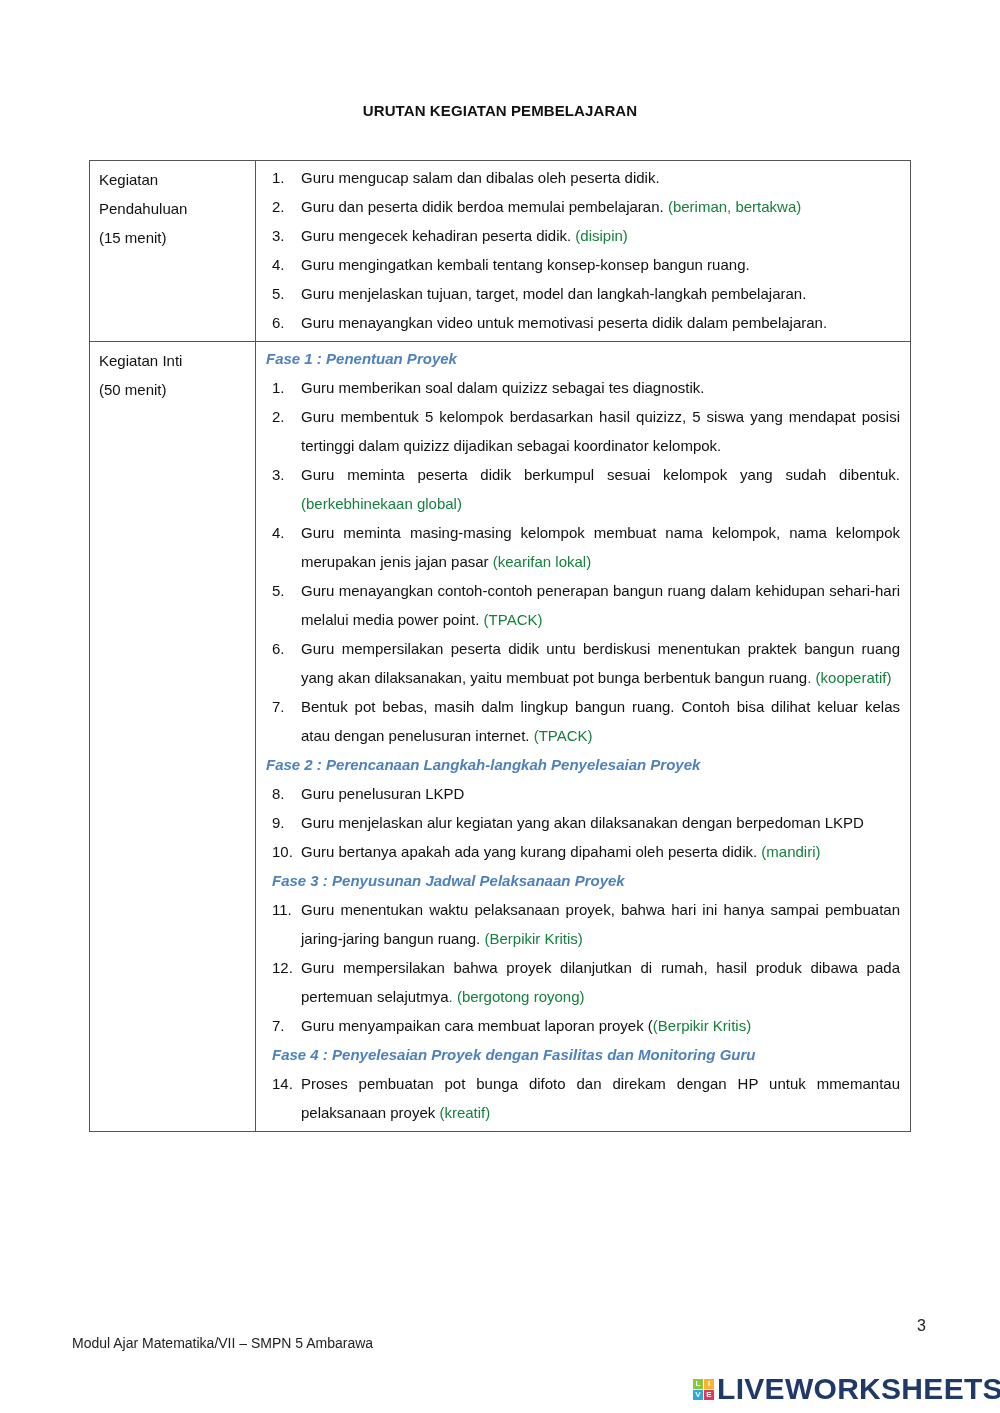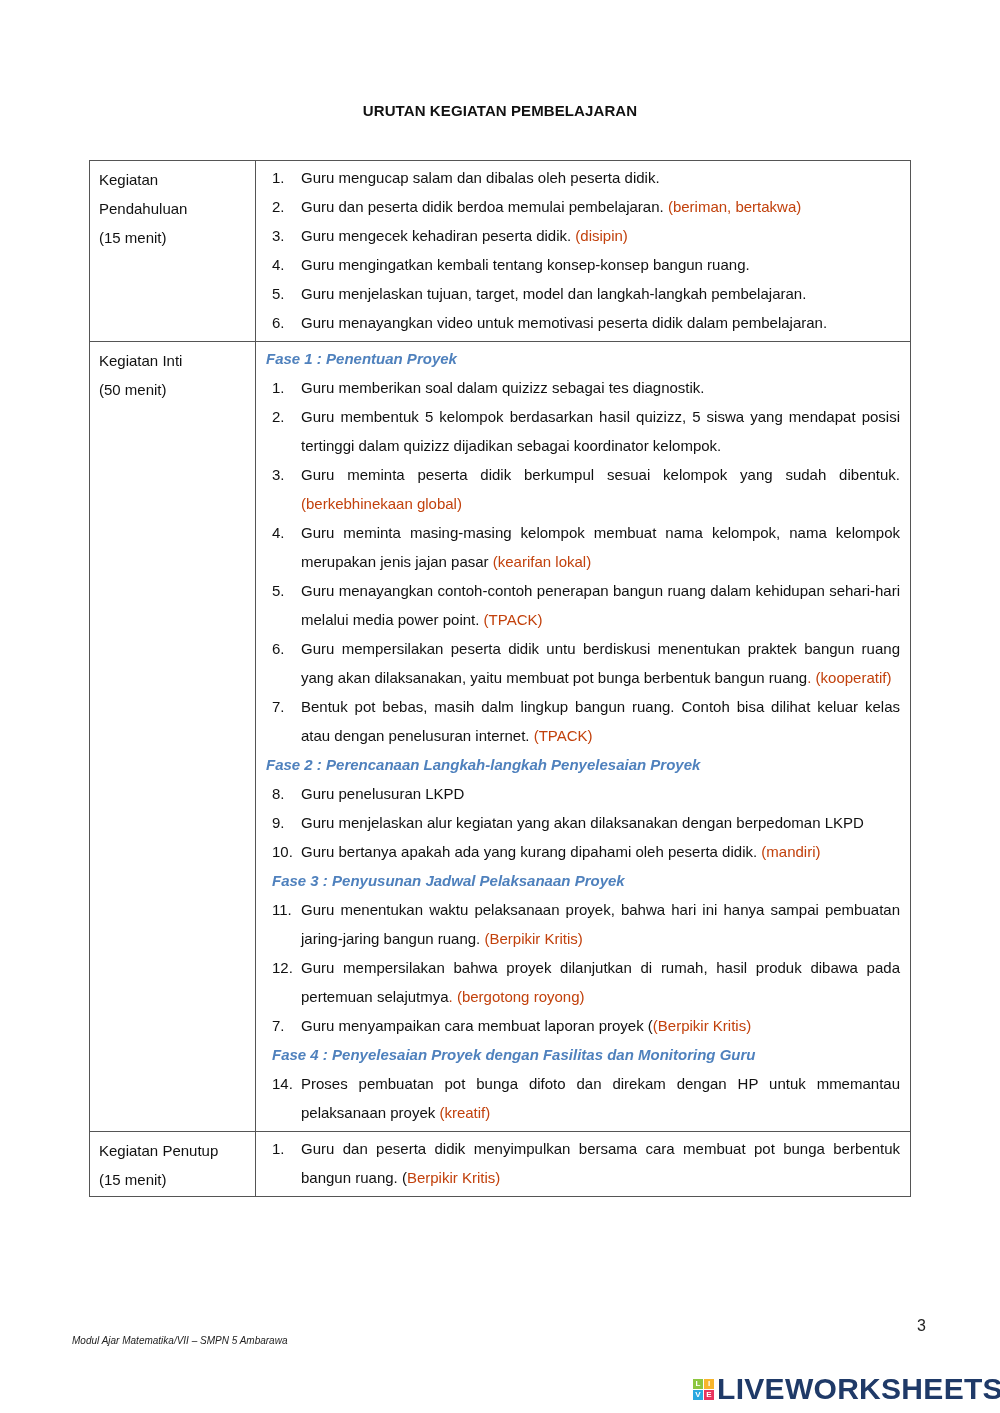--- a/index.html
+++ b/index.html
@@ -10,24 +10,24 @@
   table.rkp { position: absolute; top: 160px; left: 89px; width: 822px;
               border-collapse: collapse; font-size: 15px; }
   table.rkp td { border: 1px solid #555; vertical-align: top; padding: 0; }
   td.head { background: #ffff00; height: 29px; font-weight: bold; padding: 0 0 0 9px !important;
             line-height: 25px; border-color: #888 !important; }
   td.lbl { width: 156px; padding: 4px 0 0 9px !important; line-height: 29px; }
   td.content { padding: 2px 10px 4px 10px !important; }
   .item { display: flex; line-height: 29px; text-align: justify; }
   .num { width: 35px; flex: none; padding-left: 6px; box-sizing: border-box; }
   .txt { flex: 1; text-align: justify; }
-  .tag { color: #c2410c; }
+  .tag { color: #15803d; }
   .fase { color: #4f81bd; font-weight: bold; font-style: italic; line-height: 29px; }
   .fase.ind { padding-left: 6px; }
-  .footer { position: absolute; top: 1335px; left: 72px; font-style: italic; font-size: 10px; color: #222; }
+  .footer { position: absolute; top: 1335px; left: 72px; font-size: 14px; color: #222; }
   .pagenum { position: absolute; top: 1317px; left: 917px; font-size: 16px; color: #222; }
   .logo { position: absolute; top: 1372px; left: 693px; display: flex; align-items: center; }
   .logo-grid { display: grid; grid-template-columns: 10px 10px; grid-template-rows: 10px 10px; gap: 1px; margin-right: 3px; }
   .logo-grid span { font-size: 8px; font-weight: bold; color: #fff; text-align: center; line-height: 10px; }
   .logo-text { font-weight: bold; font-size: 30px; color: #1f3a68; letter-spacing: 0.3px; font-family: "Liberation Sans", sans-serif; }
 </style>
 </head>
 <body>
 
 <div class="title">URUTAN KEGIATAN PEMBELAJARAN</div>
@@ -134,32 +134,20 @@
           </div>
 
       <div class="fase ind">Fase 4 :  Penyelesaian Proyek dengan Fasilitas dan Monitoring Guru</div>
       <div class="item">
             <span class="num">14.</span>
             <span class="txt"><span>Proses pembuatan pot bunga difoto dan direkam dengan HP untuk mmemantau pelaksanaan proyek </span><span class="tag">(kreatif)</span></span>
           </div>
     </td>
   </tr>
 
-  <tr>
-    <td class="lbl">
-      <div>Kegiatan Penutup</div>
-      <div>(15 menit)</div>
-    </td>
-    <td class="content">
-      <div class="item">
-            <span class="num">1.</span>
-            <span class="txt"><span>Guru dan peserta didik menyimpulkan bersama cara membuat pot bunga berbentuk bangun ruang. (</span><span class="tag">Berpikir Kritis)</span></span>
-          </div>
-    </td>
-  </tr>
 </tbody>
   </table>
 
 <div class="pagenum">3</div>
 <div class="footer">Modul Ajar Matematika/VII – SMPN 5 Ambarawa</div>
 
 <div class="logo">
   <div class="logo-grid">
     <span style="background:#8cc63f">L</span>
     <span style="background:#f7b52c">I</span>

